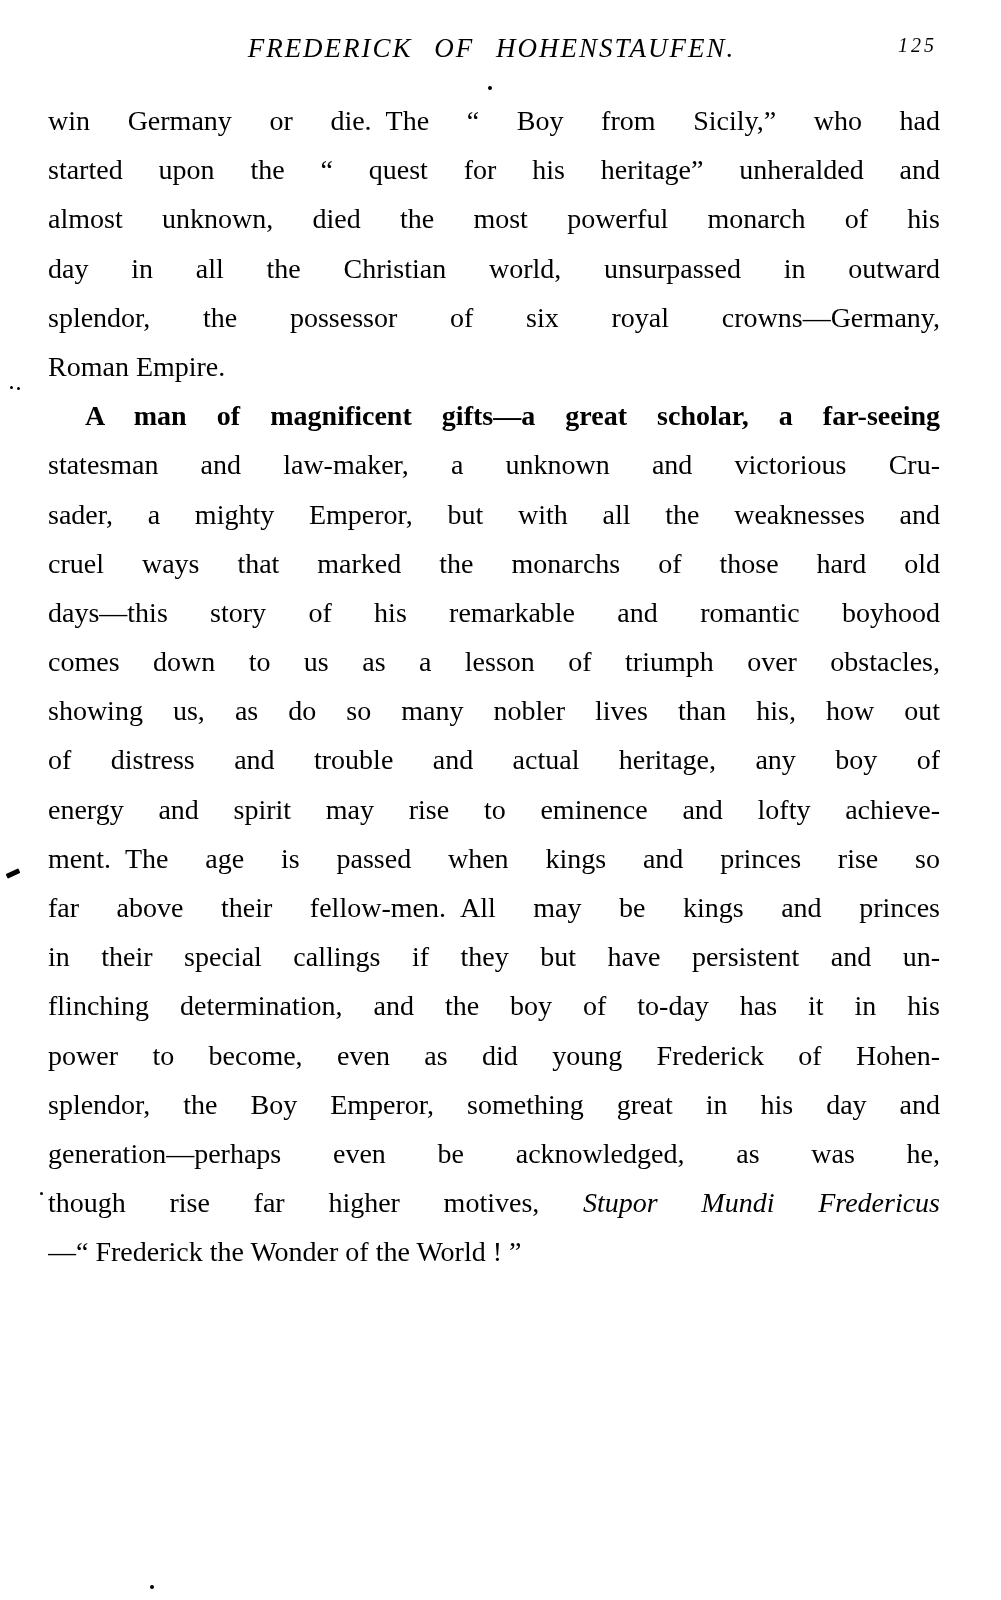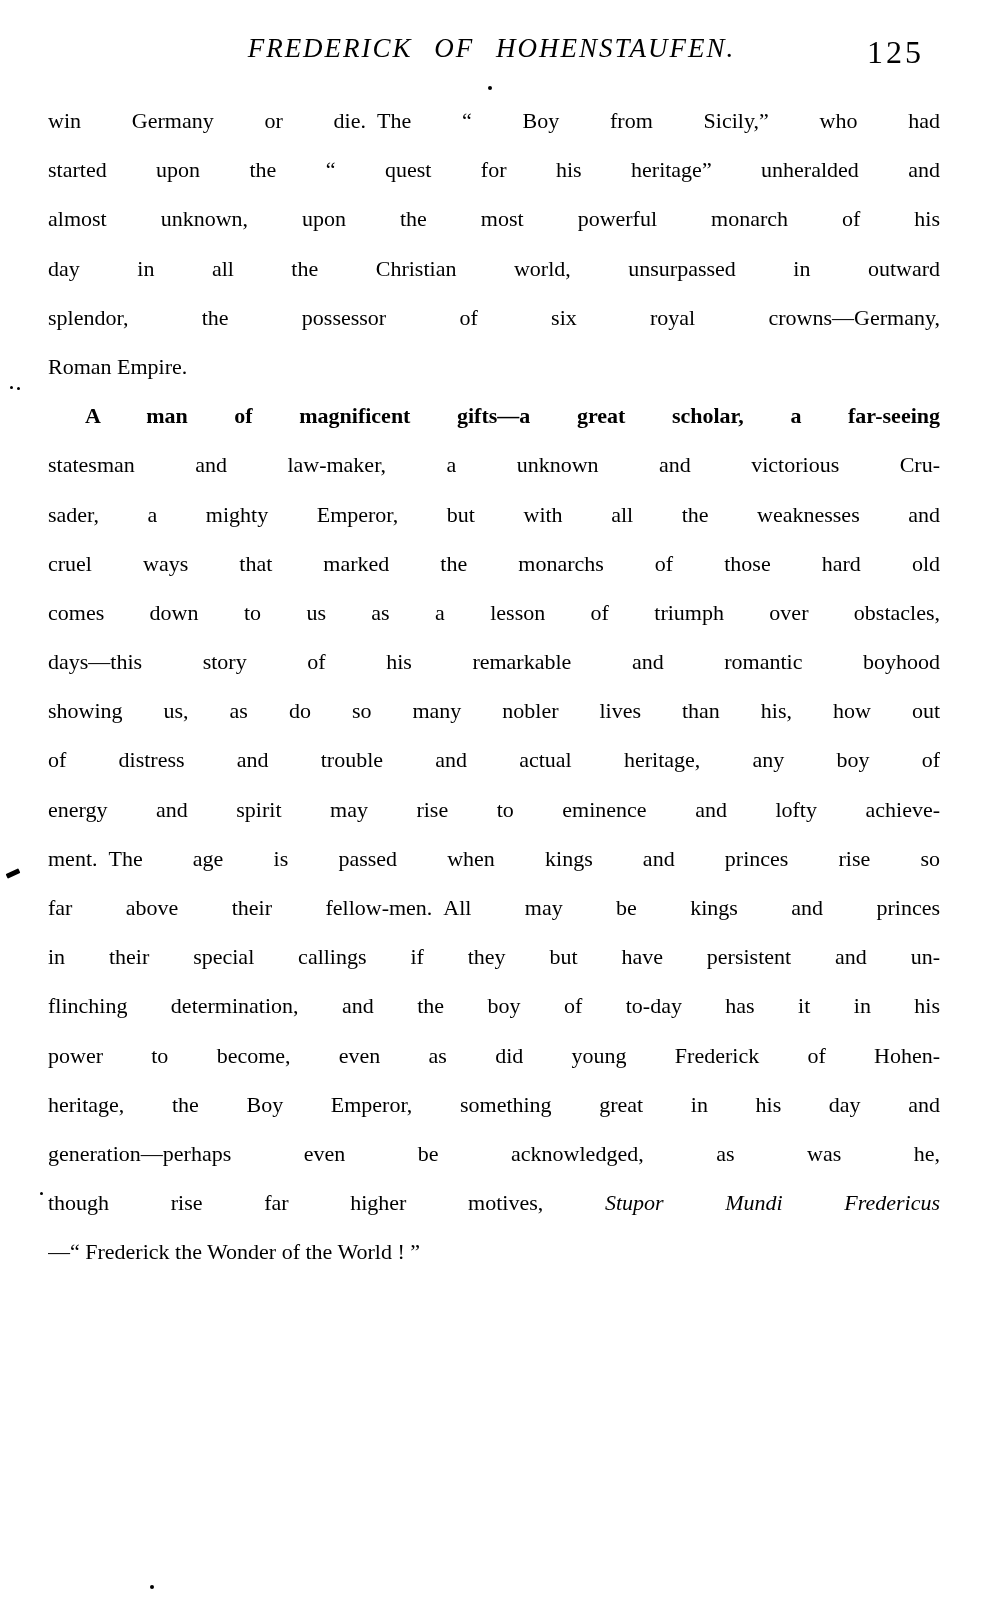--- a/index.html
+++ b/index.html
@@ -29,33 +29,34 @@
     right: 20px;
     text-align: center;
     font-style: italic;
     font-size: 27px;
     letter-spacing: 2px;
     word-spacing: 13px;
     white-space: nowrap;
   }
   .page-num {
     position: absolute;
-    right: 77px;
+    right: 64px;
     top: 1px;
-    font-size: 32px;
+    font-size: 20px;
     letter-spacing: 3px;
+    font-style: italic;
   }
   .text-column {
     position: absolute;
     top: 96px;
     left: 48px;
     width: 892px;
   }
   .line {
-    font-size: 22px;
+    font-size: 28px;
     line-height: 49.2px;
     height: 49.2px;
     overflow: hidden;
     text-align: left;
   }
   .line.just {
     text-align: justify;
     text-align-last: justify;
   }
   .line.indent {
@@ -79,39 +80,39 @@
 <body>
 
 <div class="page">
   <div class="running-head">
     <div class="head-title">FREDERICK OF HOHENSTAUFEN.</div>
     <div class="page-num">125</div>
   </div>
   <div class="text-column">
       <div class="line just"><span>win Germany or die. The “ Boy from Sicily,” who had</span></div>
       <div class="line just"><span>started upon the “ quest for his heritage” unheralded and</span></div>
-      <div class="line just"><span>almost unknown, upon the most powerful monarch of his</span></div>
+      <div class="line just"><span>almost unknown, died the most powerful monarch of his</span></div>
       <div class="line just"><span>day in all the Christian world, unsurpassed in outward</span></div>
       <div class="line just"><span>splendor, the possessor of six royal crowns—Germany,</span></div>
       <div class="line"><span>Roman Empire.</span></div>
       <div class="line just indent"><span>A man of magnificent gifts—a great scholar, a far-seeing</span></div>
       <div class="line just"><span>statesman and law-maker, a unknown and victorious Cru-</span></div>
       <div class="line just"><span>sader, a mighty Emperor, but with all the weaknesses and</span></div>
       <div class="line just"><span>cruel ways that marked the monarchs of those hard old</span></div>
+      <div class="line just"><span>days—this story of his remarkable and romantic boyhood</span></div>
       <div class="line just"><span>comes down to us as a lesson of triumph over obstacles,</span></div>
-      <div class="line just"><span>days—this story of his remarkable and romantic boyhood</span></div>
       <div class="line just"><span>showing us, as do so many nobler lives than his, how out</span></div>
       <div class="line just"><span>of distress and trouble and actual heritage, any boy of</span></div>
       <div class="line just"><span>energy and spirit may rise to eminence and lofty achieve-</span></div>
       <div class="line just"><span>ment. The age is passed when kings and princes rise so</span></div>
       <div class="line just"><span>far above their fellow-men. All may be kings and princes</span></div>
       <div class="line just"><span>in their special callings if they but have persistent and un-</span></div>
       <div class="line just"><span>flinching determination, and the boy of to-day has it in his</span></div>
       <div class="line just"><span>power to become, even as did young Frederick of Hohen-</span></div>
-      <div class="line just"><span>heritage, the Boy Emperor, something great in his day and</span></div>
+      <div class="line just"><span>splendor, the Boy Emperor, something great in his day and</span></div>
       <div class="line just"><span>generation—perhaps even be acknowledged, as was he,</span></div>
       <div class="line just"><span>though rise far higher motives, </span><em>Stupor Mundi Fredericus</em></div>
       <div class="line"><span>—“ Frederick the Wonder of the World ! ”</span></div>
     </div>
 <div class="speck" style="left: 488px; top: 86px; width: 4px; height: 4px;"></div>
     <div class="speck" style="left: 10px; top: 386px; width: 3px; height: 3px;"></div>
     <div class="speck" style="left: 17px; top: 387px; width: 3px; height: 3px;"></div>
     <div class="speck tick" style="left: 6px; top: 871px; width: 14px; height: 5px;"></div>
     <div class="speck" style="left: 40px; top: 1192px; width: 3px; height: 3px;"></div>
     <div class="speck" style="left: 150px; top: 1585px; width: 4px; height: 4px;"></div>

